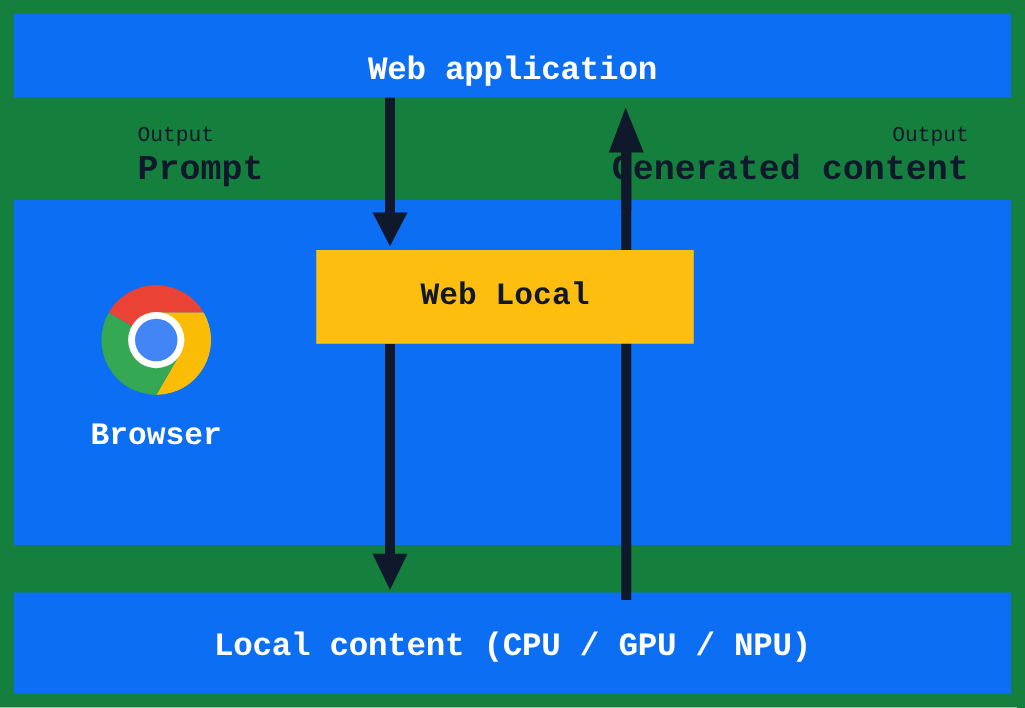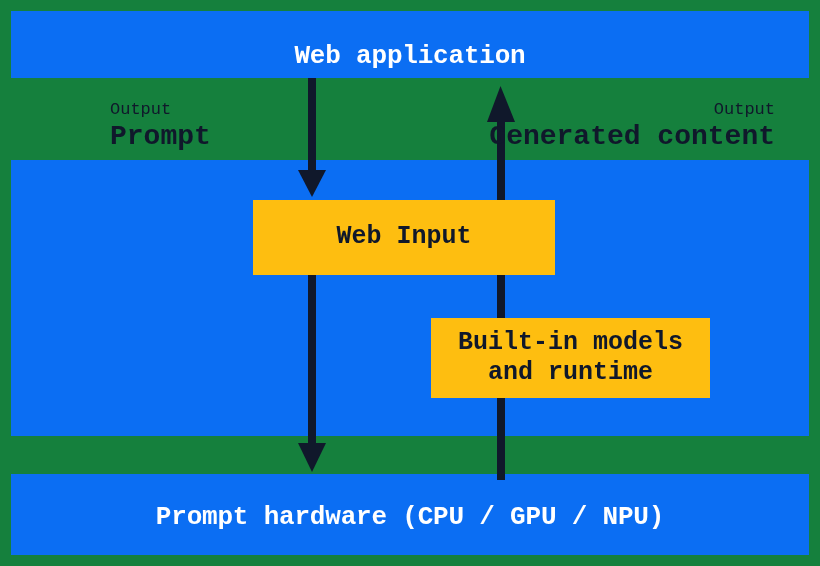--- a/index.html
+++ b/index.html
@@ -144,23 +144,45 @@
 
 <div id="diagram">
 
   <div class="band" id="band-web-application">
     <span class="band-title">Web application</span>
   </div>
 
   <div class="band" id="band-browser"></div>
 
   <div class="band" id="band-local-hardware">
-    <span class="band-title">Prompt hardware (CPU / GPU / NPU)</span>
-  </div>
-
+    <span class="band-title">Local content (CPU / GPU / NPU)</span>
+  </div>
+
+  <div id="browser-group">
+    <svg id="chrome-icon" width="88" height="88" viewBox="0 0 88 88">
+      <defs>
+        <clipPath id="clip-circle">
+          <circle cx="44" cy="44" r="44"></circle>
+        </clipPath>
+      </defs>
+      <g clip-path="url(#clip-circle)">
+
+        <path d="M44 0 A44 44 0 0 1 82.1 22 L44 22 A22 22 0 0 0 24.9 33.1 Z" fill="#ea4335"></path>
+        <path d="M5.9 22 A44 44 0 0 1 44 0 L44 22 A22 22 0 0 0 24.9 33.1 Z" fill="#ea4335"></path>
+
+        <path d="M82.1 22 A44 44 0 0 1 44 88 L63.1 54.9 A22 22 0 0 0 63.1 33.1 L44 22 Z" fill="#fbbc05"></path>
+
+        <path d="M5.9 22 A44 44 0 0 0 44 88 L63.1 54.9 A22 22 0 0 1 24.9 33.1 Z" fill="#34a853"></path>
+
+        <circle cx="44" cy="44" r="22.5" fill="#ffffff"></circle>
+        <circle cx="44" cy="44" r="17" fill="#4285f4"></circle>
+      </g>
+    </svg>
+    <span id="browser-label">Browser</span>
+  </div>
 
   <svg class="connector" id="arrow-input-down" width="40" height="122" viewBox="0 0 40 122">
     <rect x="16" y="0" width="8" height="96" fill="#10182b"></rect>
     <polygon points="6,92 34,92 20,119" fill="#10182b"></polygon>
   </svg>
 
   <svg class="connector" id="arrow-output-up" width="40" height="82" viewBox="0 0 40 82">
     <polygon points="19.5,0 34,36 6,36" fill="#10182b"></polygon>
     <rect x="16" y="32" width="8" height="50" fill="#10182b"></rect>
   </svg>
@@ -168,26 +190,23 @@
   <svg class="connector" id="arrow-hardware-down" width="40" height="200" viewBox="0 0 40 200">
     <rect x="16" y="0" width="8" height="172" fill="#10182b"></rect>
     <polygon points="6,168 34,168 20,197" fill="#10182b"></polygon>
   </svg>
 
   <svg class="connector" id="line-models-to-hardware" width="40" height="358" viewBox="0 0 40 358">
     <rect x="16" y="0" width="8" height="358" fill="#10182b"></rect>
   </svg>
 
   <div class="yellow-box" id="box-web-apis">
-    <span>Web Input</span>
-  </div>
-
-  <div class="yellow-box" id="box-builtin-models">
-    <span>Built-in models and runtime</span>
-  </div>
+    <span>Web Local</span>
+  </div>
+
 
   <div class="flow-label" id="label-input">
     <span class="kind">Output</span>
     <span class="value">Prompt</span>
   </div>
 
   <div class="flow-label" id="label-output">
     <span class="kind">Output</span>
     <span class="value">Generated content</span>
   </div>

